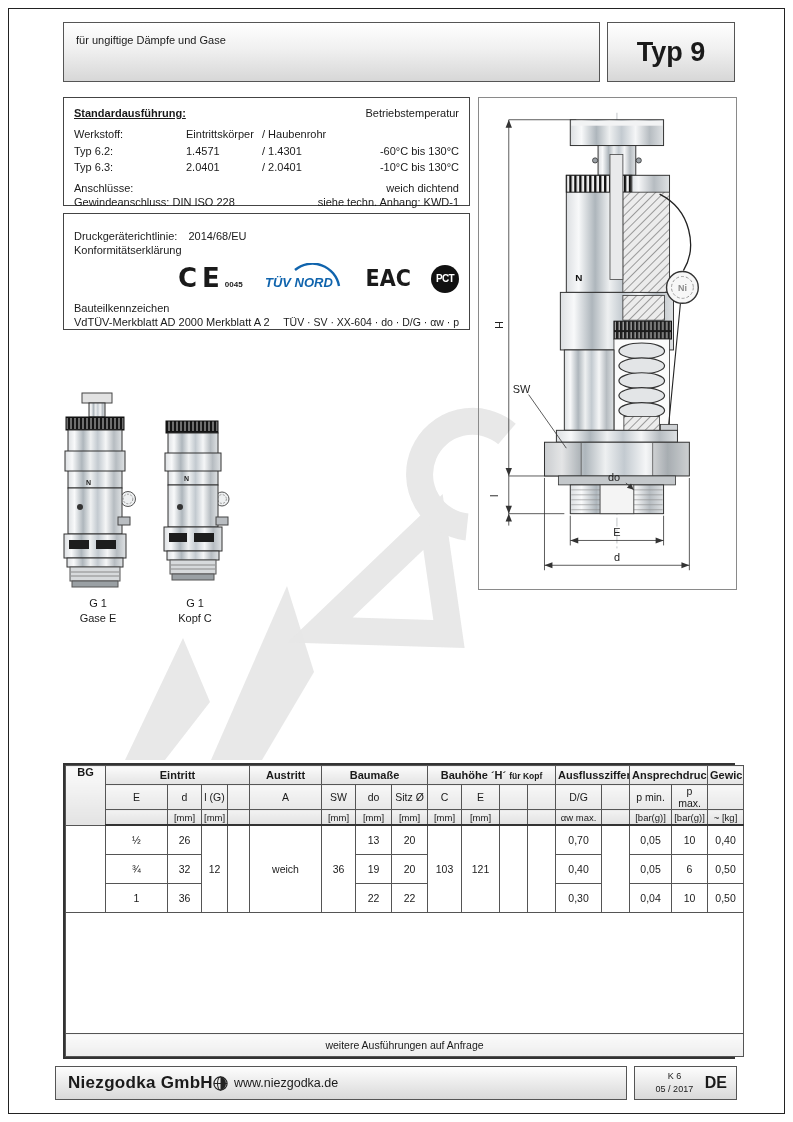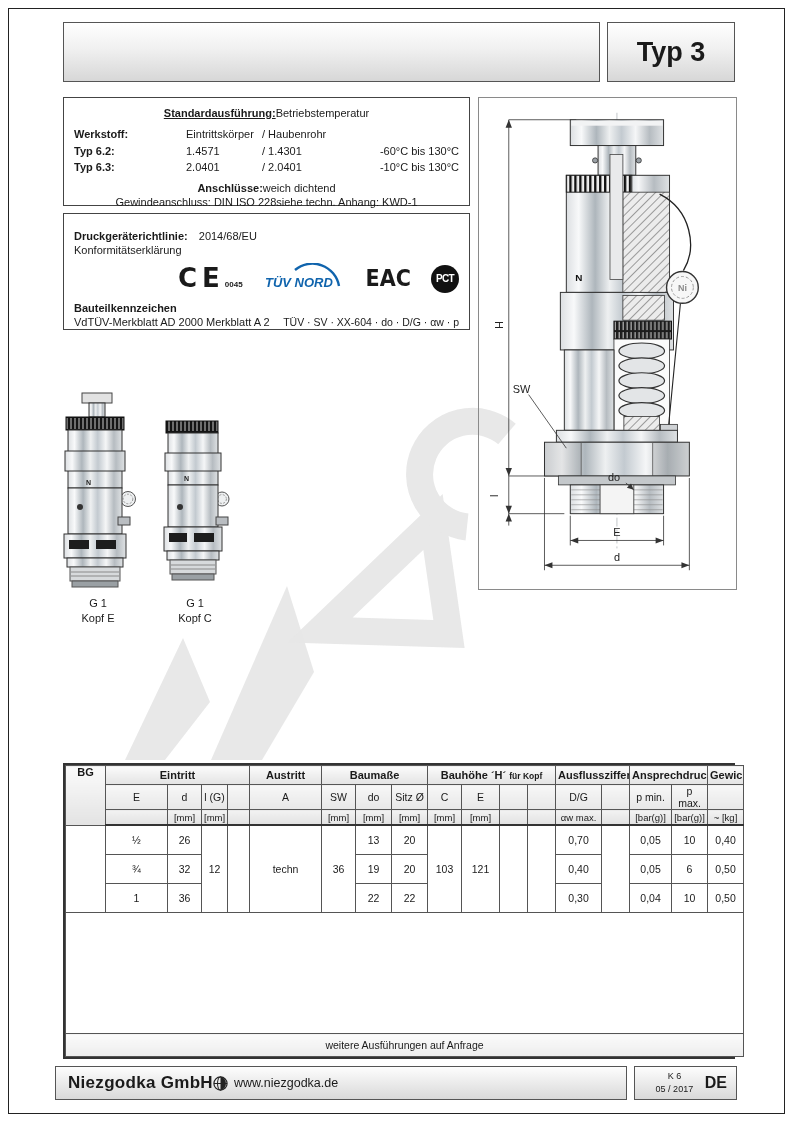--- a/index.html
+++ b/index.html
@@ -15,23 +15,23 @@
   .title-box .subtitle{font-size:11px;margin-top:4px;}
   .type-box{position:absolute;left:607px;top:22px;width:128px;height:60px;box-sizing:border-box;
     border:1px solid #555;background:linear-gradient(180deg,#ffffff 0%,#f0f0f0 45%,#d7d7d7 100%);
     display:flex;align-items:center;justify-content:center;font-size:27px;font-weight:bold;}
 
   
   .info-box{position:absolute;left:63px;width:407px;box-sizing:border-box;border:1.5px solid #444;
     background:#fff;padding:8px 10px;font-size:11px;line-height:1.3;}
   .std-box{top:97px;height:109px;}
   .zul-box{top:213px;height:117px;}
-  .row-between{display:flex;justify-content:center;align-items:baseline;}
+  .row-between{display:flex;justify-content:space-between;align-items:baseline;}
   .u{font-weight:bold;text-decoration:underline;}
-  .b{font-weight:bold;}
+  .b{font-weight:normal;}
   .std-grid{display:grid;grid-template-columns:108px 72px 1fr auto;column-gap:4px;row-gap:2px;margin-top:7px;}
   .std-grid .t{text-align:right;}
   .mt6{margin-top:7px;}
 
   .logo-row{display:flex;justify-content:flex-end;align-items:center;gap:18px;height:40px;margin-top:1px;}
   .ce{font-weight:bold;font-size:26px;letter-spacing:5px;font-family:"DejaVu Sans",sans-serif;}
   .ce-num{font-size:8px;font-weight:bold;letter-spacing:0;vertical-align:baseline;}
   .tuv-text{font-style:italic;font-weight:bold;fill:#1064ad;font-size:13px;font-family:"Liberation Sans",sans-serif;}
   .eac{font-weight:900;font-size:23px;font-family:"DejaVu Sans",sans-serif;transform:scaleX(.9);display:inline-block;}
   .gost{width:28px;height:28px;border-radius:50%;background:#111;color:#fff;font-size:10px;font-weight:bold;
@@ -129,22 +129,23 @@
       <path d="M10,388 L68,266 L95,330 L50,388 Z"></path>
       <path d="M96,388 L172,214 L199,300 L147,388 Z"></path>
     </g>
     <g fill="none" stroke="#e7e7e7" stroke-width="27" opacity=".95">
       <path d="M205,258 L318,150 L334,262 Z"></path>
       <path d="M352,155 A53,53 0 1 1 392,62"></path>
     </g>
   </svg>
 
   <div class="title-box">
-  </div>
-  <div class="type-box">Typ 3</div>
+    <div class="subtitle">für ungiftige Dämpfe und Gase</div>
+  </div>
+  <div class="type-box">Typ 9</div>
 
   <div class="info-box std-box">
     <div class="row-between">
       <span class="u">Standardausführung:</span>
       <span>Betriebstemperatur</span>
     </div>
     <div class="std-grid">
       <span class="b">Werkstoff:</span>
       <span>Eintrittskörper</span>
       <span>/ Haubenrohr</span>
@@ -314,21 +315,21 @@
     <rect x="9" y="114" width="18" height="9" fill="#1d1d1d"></rect>
     <rect x="34" y="114" width="20" height="9" fill="#1d1d1d"></rect>
     <rect x="7" y="132" width="52" height="9" class="met"></rect>
     <rect x="10" y="141" width="46" height="14" fill="#d7dadc" stroke="#555"></rect>
     <line x1="11" y1="146" x2="55" y2="146" stroke="#8a8a8a"></line>
     <line x1="11" y1="150" x2="55" y2="150" stroke="#8a8a8a"></line>
     <rect x="12" y="155" width="42" height="6" fill="#9aa0a4" stroke="#555"></rect>
   </svg>
   <div class="caption cap1">
     <span>G 1</span><br>
-    <span>Kopf E</span>
+    <span>Gase E</span>
   </div>
   <div class="caption cap2">
     <span>G 1</span><br>
     <span>Kopf C</span>
   </div>
 
   <div class="table-wrap">
     <table class="spec">
       <colgroup>
         <col style="width:40px">
@@ -398,21 +399,21 @@
           <td>[bar(g)]</td>
           <td>[bar(g)]</td>
           <td>~ [kg]</td>
         </tr>
         <tr class="dr">
           <td class="bgcell" rowspan="3"></td>
           <td>½</td>
           <td>26</td>
           <td rowspan="3">12</td>
           <td rowspan="3"></td>
-          <td rowspan="3">techn</td>
+          <td rowspan="3">weich</td>
           <td rowspan="3">36</td>
           <td>13</td>
           <td>20</td>
           <td rowspan="3">103</td>
           <td rowspan="3">121</td>
           <td rowspan="3"></td>
           <td rowspan="3"></td>
           <td>0,70</td>
           <td rowspan="3"></td>
           <td>0,05</td>

